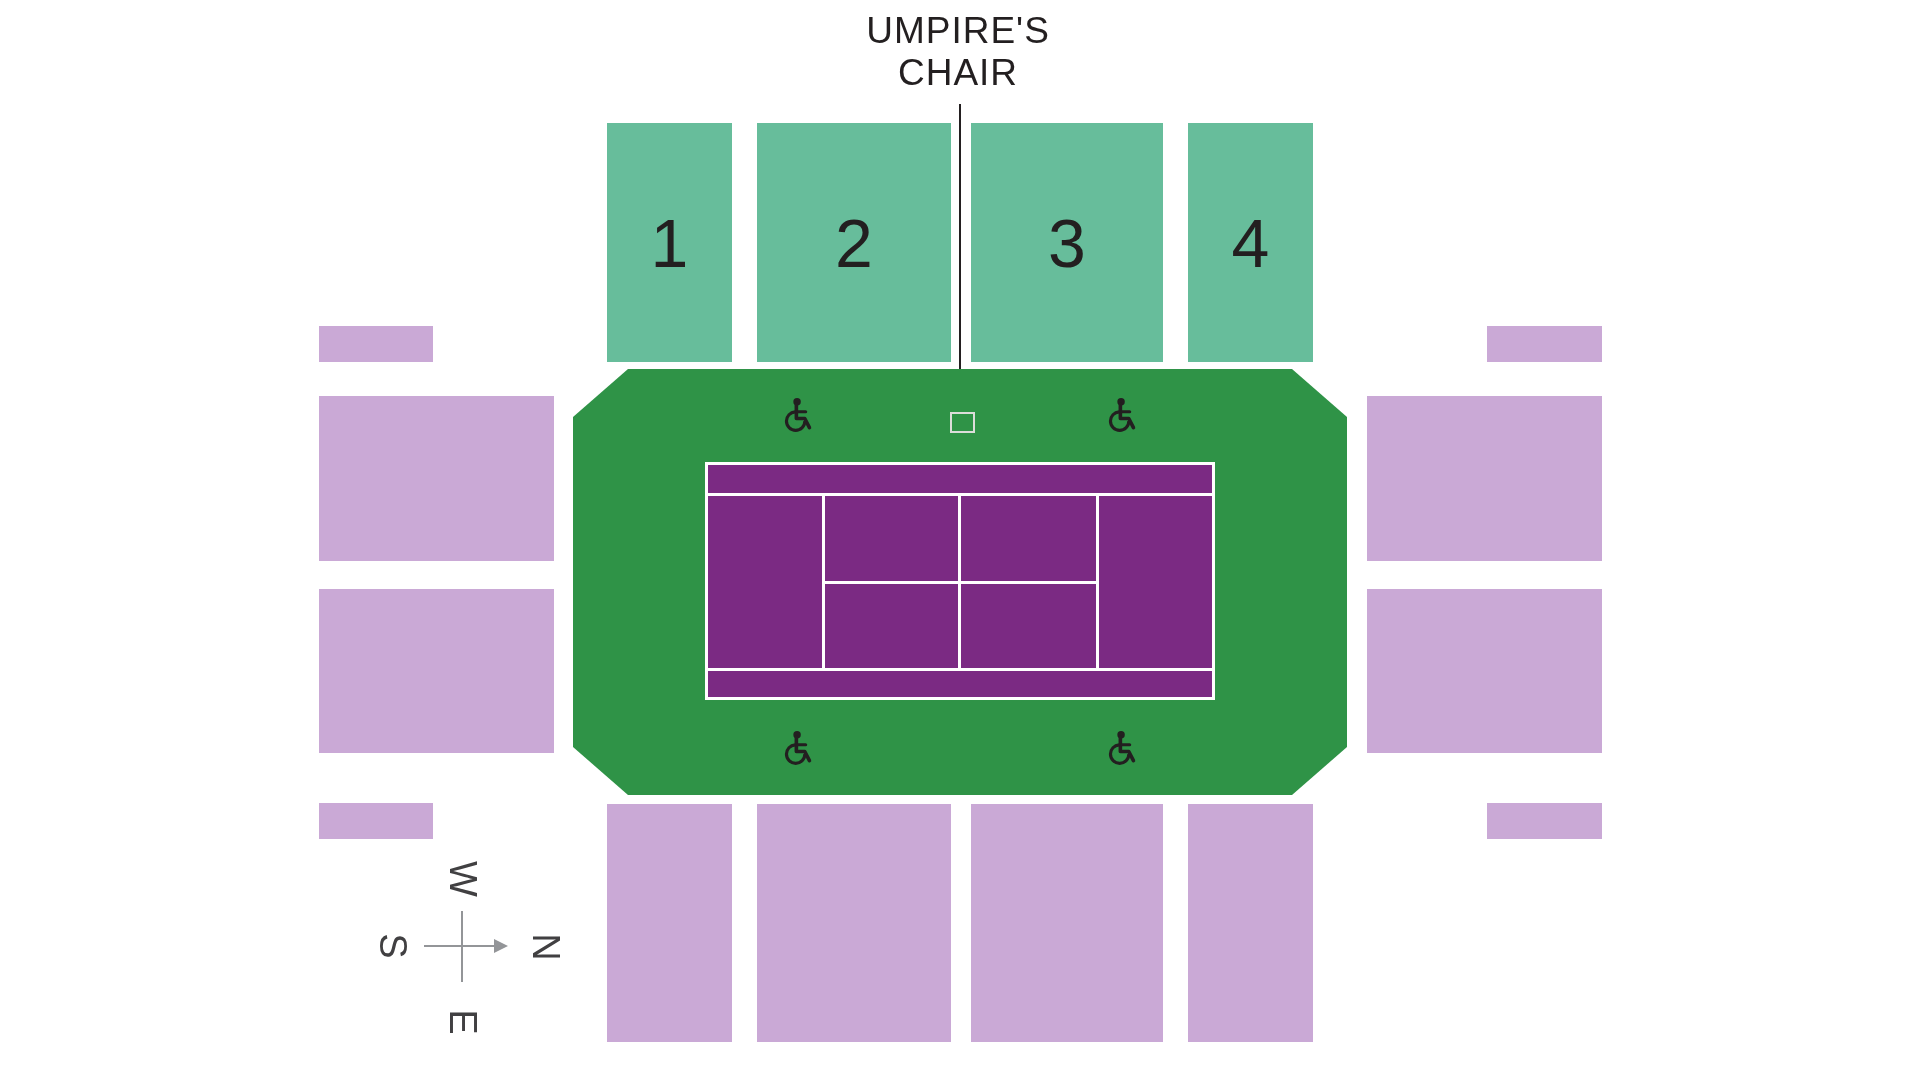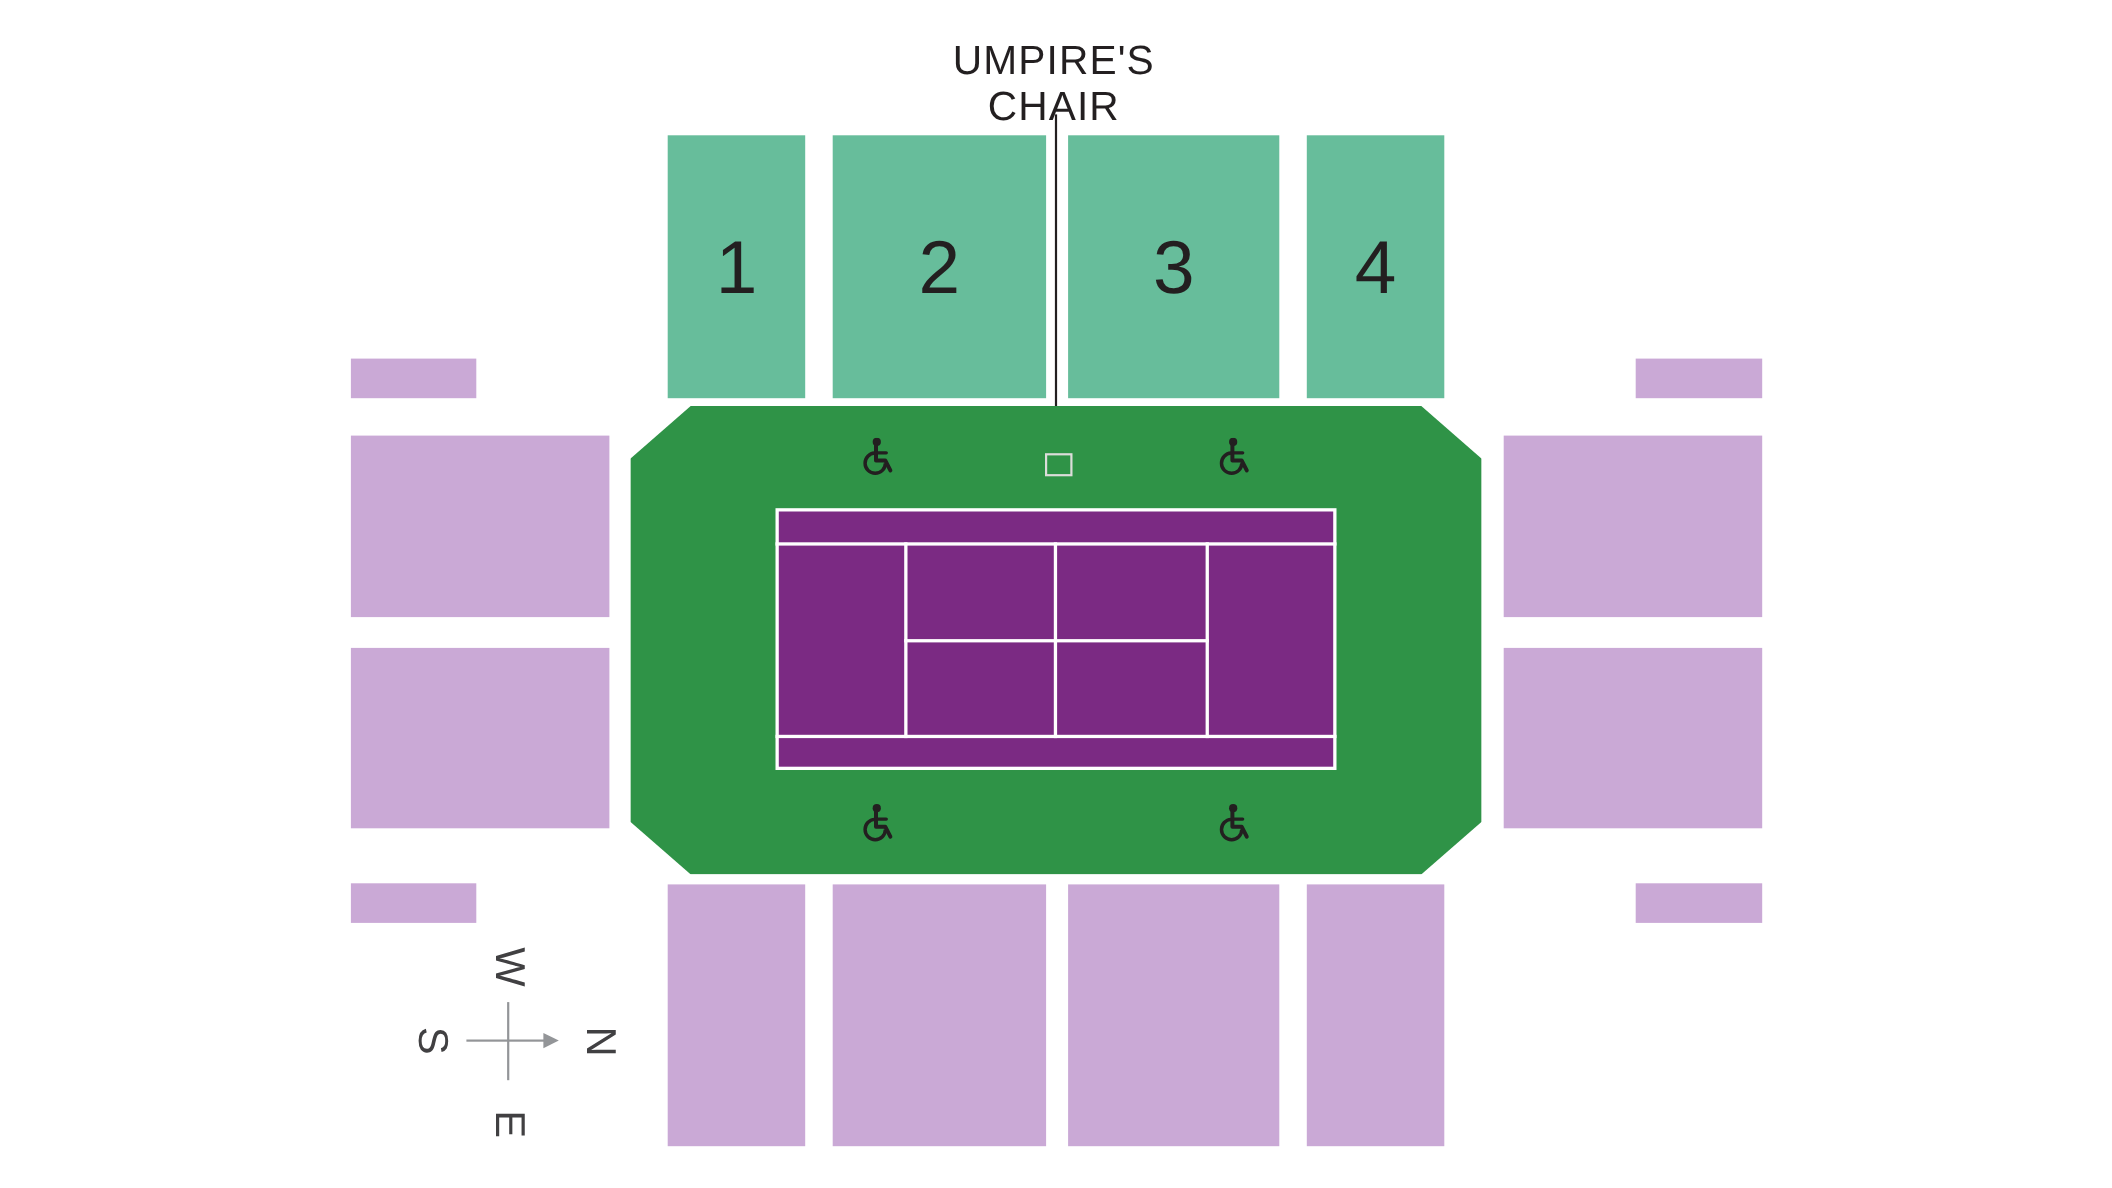--- a/index.html
+++ b/index.html
@@ -3,21 +3,21 @@
 <meta charset="utf-8">
 <style>
   html,body{margin:0;padding:0;background:#ffffff;}
   #canvas{
     position:relative;width:1920px;height:1080px;background:#ffffff;
     font-family:"Liberation Sans", sans-serif;overflow:hidden;
   }
   .abs{position:absolute;}
   
   #title{
-    left:958px;top:34px;transform:translateX(-50%);
+    left:958px;top:10px;transform:translateX(-50%);
     text-align:center;color:#231f20;font-size:37px;line-height:42px;
     letter-spacing:1px;white-space:nowrap;
   }
   #umpire-line{left:959px;top:104px;width:2px;height:317px;background:#231f20;}
   #umpire-square{left:950px;top:412px;width:21px;height:17px;border:2px solid #dcddda;background:transparent;}
   
   .sec{position:absolute;}
   .teal{background:#67bd9b;display:flex;align-items:center;justify-content:center;
         color:#231f20;font-size:68px;}
   .lav{background:#caa9d6;}

